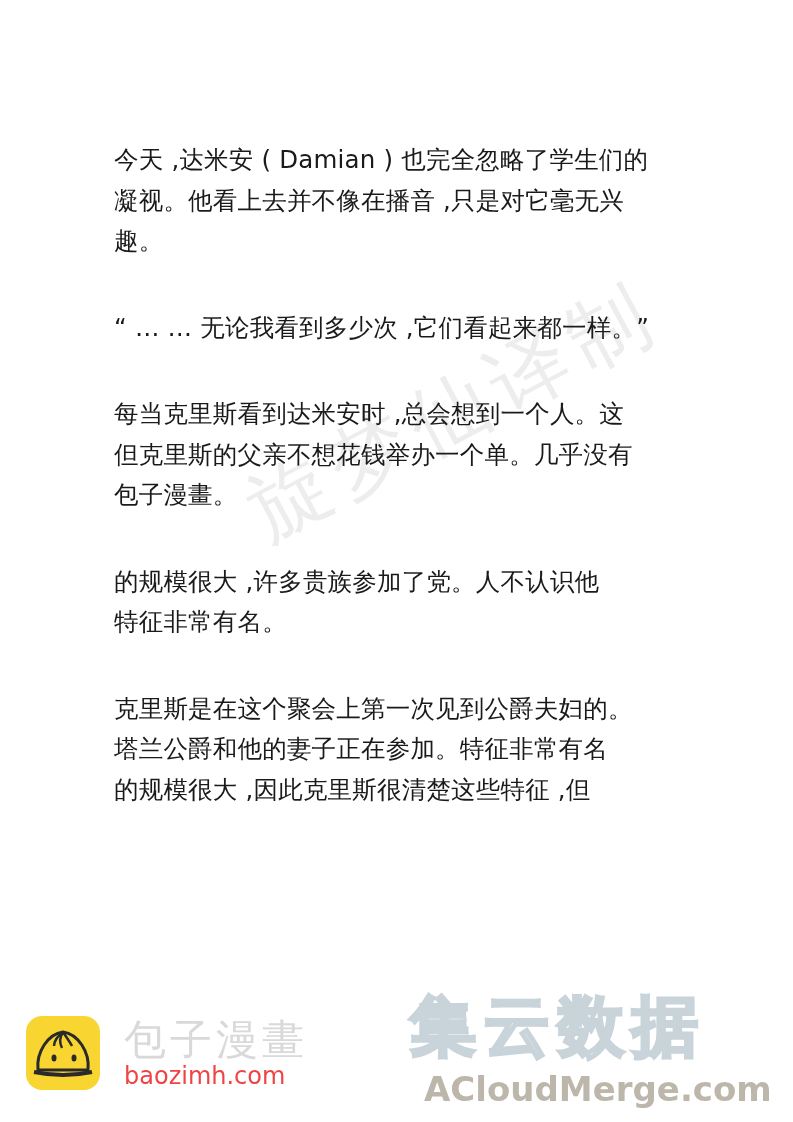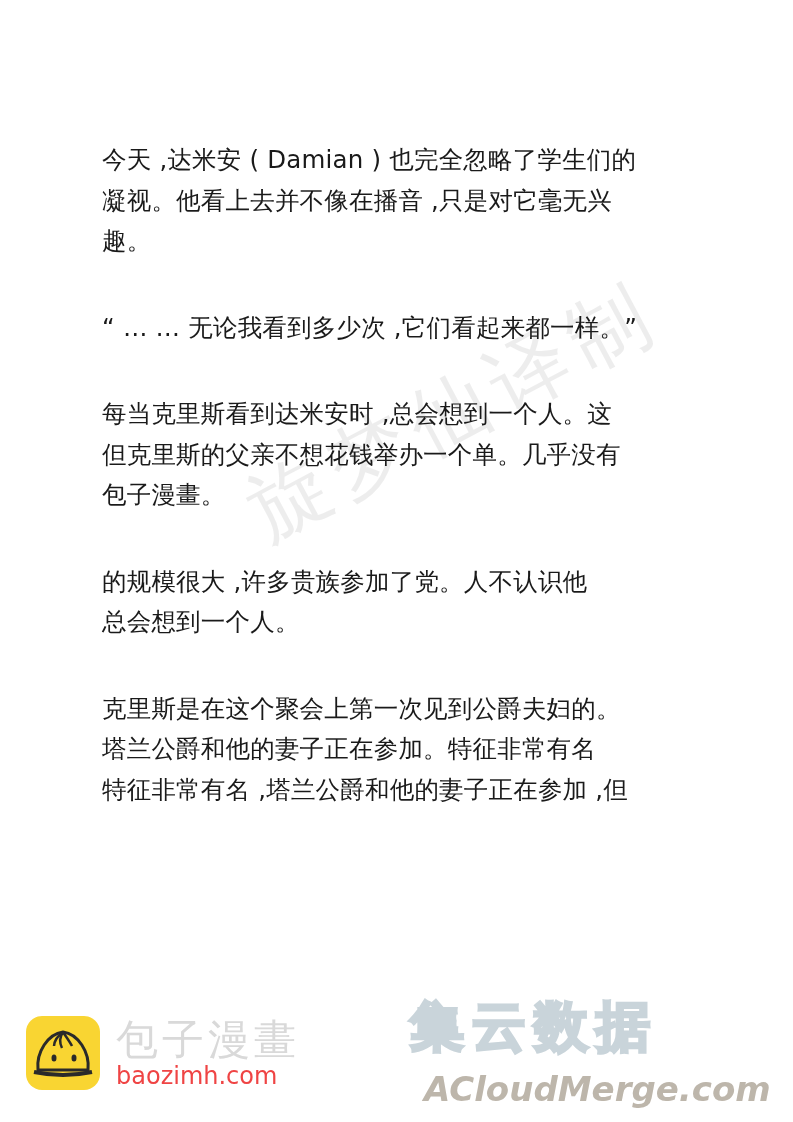--- a/index.html
+++ b/index.html
@@ -1,32 +1,32 @@
 <!DOCTYPE html>
 <html><head>
 <meta charset="utf-8">
 <style>
   html, body { margin: 0; padding: 0; background: #ffffff; }
   body { width: 793px; height: 1122px; position: relative; overflow: hidden;
          font-family: "DejaVu Sans", "Liberation Sans", sans-serif; color: #1a1a1a; }
-  .page { position: absolute; left: 102px; top: 140px; width: 580px; }
+  .page { position: absolute; left: 114px; top: 140px; width: 580px; }
   .para { font-size: 24.5px; line-height: 40.5px; margin: 0 0 46px 0; letter-spacing: 0.2px; }
   .line { display: block; white-space: nowrap; }
   .watermark-center { position: absolute; left: 230px; top: 470px; font-size: 80px;
          color: rgba(0,0,0,0.07); transform: rotate(-28deg); transform-origin: left top;
          white-space: nowrap; pointer-events: none; font-family: "DejaVu Serif", serif; letter-spacing: 10px; }
   .logo-bz { position: absolute; left: 26px; top: 1016px; display: flex; align-items: center; }
   .bz-icon { width: 74px; height: 74px; border-radius: 16px; background: #f9d532; position: relative; }
-  .bz-text { margin-left: 16px; }
+  .bz-text { margin-left: 24px; }
   .bz-cn { font-size: 42px; line-height: 46px; color: #d9d9d9; letter-spacing: 4px; }
   .bz-en { font-size: 24px; line-height: 26px; color: #ef4444; }
   .logo-ac { position: absolute; left: 410px; top: 984px; }
-  .ac-cn { font-size: 54px; line-height: 86px; font-weight: bold; color: #ffffff;
+  .ac-cn { font-size: 66px; line-height: 86px; font-weight: bold; color: #ffffff;
            -webkit-text-stroke: 3px #c9d4da; letter-spacing: 8px; }
-  .ac-en { font-size: 34px; line-height: 38px; font-weight: bold; font-style: italic; color: #bdb6ab; margin-left: 14px; }
+  .ac-en { font-size: 34px; line-height: 38px; font-weight: bold; color: #bdb6ab; margin-left: 14px; }
 </style>
 </head>
 <body>
 
 <div class="watermark-center">旋梦仙译制</div>
 
 <div class="page">
   <p class="para">
     <span class="line">今天 ,达米安 ( Damian ) 也完全忽略了学生们的</span>
     <span class="line">凝视。他看上去并不像在播音 ,只是对它毫无兴</span>
@@ -35,26 +35,26 @@
   <p class="para">
     <span class="line">“ … … 无论我看到多少次 ,它们看起来都一样。”</span>
   </p>
   <p class="para">
     <span class="line">每当克里斯看到达米安时 ,总会想到一个人。这</span>
     <span class="line">但克里斯的父亲不想花钱举办一个单。几乎没有</span>
     <span class="line">包子漫畫。</span>
   </p>
   <p class="para">
     <span class="line">的规模很大 ,许多贵族参加了党。人不认识他</span>
-    <span class="line">总会想到一个人。</span>
+    <span class="line">特征非常有名。</span>
   </p>
   <p class="para">
     <span class="line">克里斯是在这个聚会上第一次见到公爵夫妇的。</span>
     <span class="line">塔兰公爵和他的妻子正在参加。特征非常有名</span>
-    <span class="line">特征非常有名 ,塔兰公爵和他的妻子正在参加 ,但</span>
+    <span class="line">的规模很大 ,因此克里斯很清楚这些特征 ,但</span>
   </p>
 </div>
 
 <div class="logo-bz">
   <div class="bz-icon">
     <svg width="74" height="74" viewBox="0 0 74 74">
       <path d="M12 54 C10 36 22 18 37 16 C52 18 64 36 62 54 Z" fill="#f9d532" stroke="#2a2a2a" stroke-width="3"></path>
       <path d="M37 16 C33 22 34 28 36 32 M37 16 C41 22 44 26 46 30 M37 16 C31 20 28 26 28 30" fill="none" stroke="#2a2a2a" stroke-width="2.5"></path>
       <ellipse cx="28" cy="42" rx="2.5" ry="3.5" fill="#2a2a2a"></ellipse>
       <ellipse cx="48" cy="42" rx="2.5" ry="3.5" fill="#2a2a2a"></ellipse>

